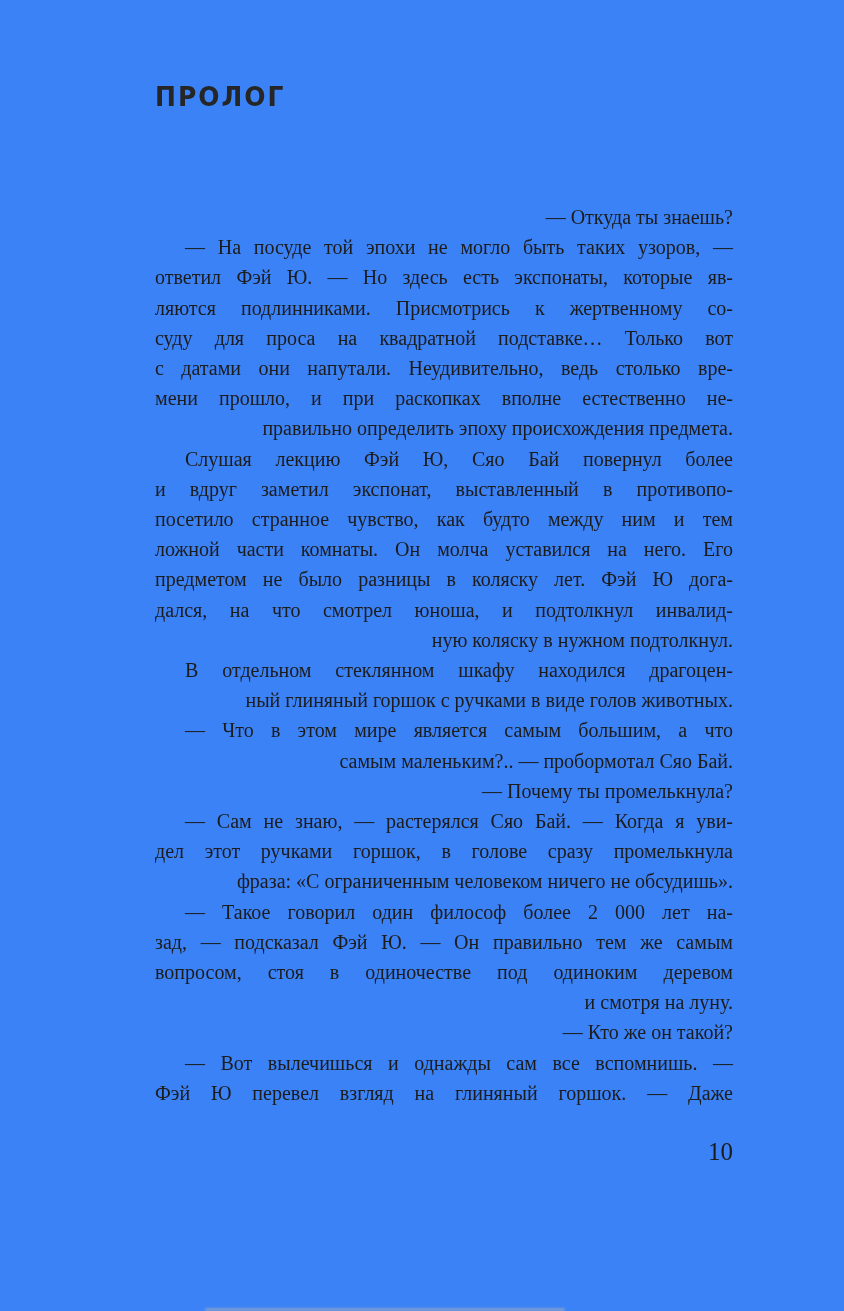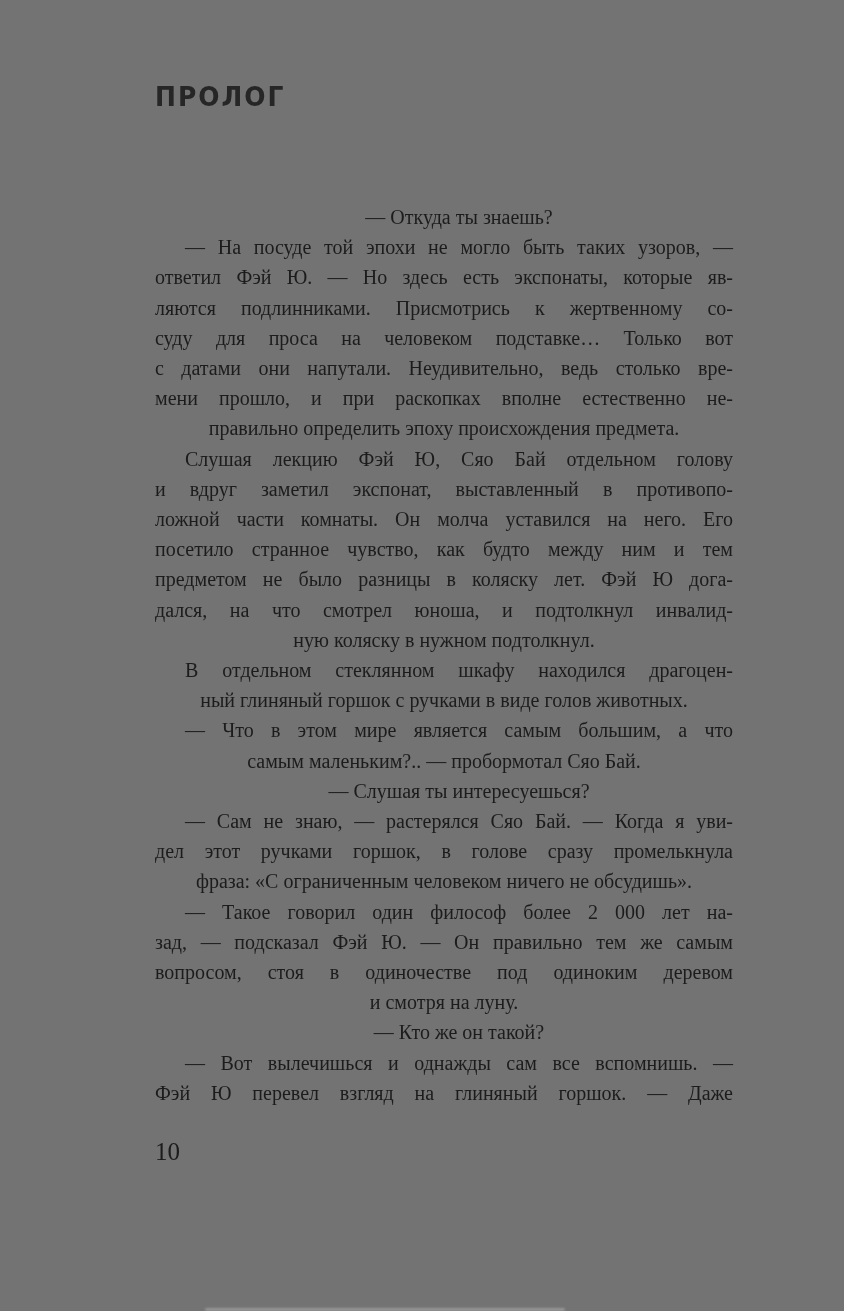--- a/index.html
+++ b/index.html
@@ -34,78 +34,78 @@
     .body-text {
       position: absolute;
       left: 155px;
       top: 202px;
       width: 578px;
       font-size: 20px;
       line-height: 30.2px;
       color: #1c1c1c;
     }
     .line {
-      text-align: center;
+      text-align: right;
       white-space: normal;
     }
     .line.just {
       text-align: justify;
       text-align-last: justify;
     }
     .line.indent {
       padding-left: 30px;
     }
     .page-number {
       position: absolute;
       left: 155px;
       top: 1138px;
       width: 578px;
-      text-align: left;
+      text-align: right;
       font-size: 25px;
       color: #1c1c1c;
     }
     .edge-shadow {
       position: absolute;
       bottom: 0;
       left: 205px;
       width: 360px;
       height: 3px;
       background: #b5b5b5;
       opacity: 0.55;
       border-radius: 2px;
       filter: blur(1px);
     }
   </style>
 </head>
 <body>
 
-<div class="page" style="background: #737373;">
+<div class="page" style="background: #3b82f6;">
   <div class="chapter-header">ПРОЛОГ</div>
 
   <div class="body-text" style="color: rgb(28, 28, 28);">
       <div class="line indent">— Откуда ты знаешь?</div>
       <div class="line indent just">— На посуде той эпохи не могло быть таких узоров, —</div>
       <div class="line just">ответил Фэй Ю. — Но здесь есть экспонаты, которые яв-</div>
       <div class="line just">ляются подлинниками. Присмотрись к жертвенному со-</div>
-      <div class="line just">суду для проса на человеком подставке… Только вот</div>
+      <div class="line just">суду для проса на квадратной подставке… Только вот</div>
       <div class="line just">с датами они напутали. Неудивительно, ведь столько вре-</div>
       <div class="line just">мени прошло, и при раскопках вполне естественно не-</div>
       <div class="line">правильно определить эпоху происхождения предмета.</div>
-      <div class="line indent just">Слушая лекцию Фэй Ю, Сяо Бай отдельном голову</div>
+      <div class="line indent just">Слушая лекцию Фэй Ю, Сяо Бай повернул более</div>
       <div class="line just">и вдруг заметил экспонат, выставленный в противопо-</div>
+      <div class="line just">посетило странное чувство, как будто между ним и тем</div>
       <div class="line just">ложной части комнаты. Он молча уставился на него. Его</div>
-      <div class="line just">посетило странное чувство, как будто между ним и тем</div>
       <div class="line just">предметом не было разницы в коляску лет. Фэй Ю дога-</div>
       <div class="line just">дался, на что смотрел юноша, и подтолкнул инвалид-</div>
       <div class="line">ную коляску в нужном подтолкнул.</div>
       <div class="line indent just">В отдельном стеклянном шкафу находился драгоцен-</div>
       <div class="line">ный глиняный горшок с ручками в виде голов животных.</div>
       <div class="line indent just">— Что в этом мире является самым большим, а что</div>
       <div class="line">самым маленьким?.. — пробормотал Сяо Бай.</div>
-      <div class="line indent">— Слушая ты интересуешься?</div>
+      <div class="line indent">— Почему ты промелькнула?</div>
       <div class="line indent just">— Сам не знаю, — растерялся Сяо Бай. — Когда я уви-</div>
       <div class="line just">дел этот ручками горшок, в голове сразу промелькнула</div>
       <div class="line">фраза: «С ограниченным человеком ничего не обсудишь».</div>
       <div class="line indent just">— Такое говорил один философ более 2&nbsp;000 лет на-</div>
       <div class="line just">зад, — подсказал Фэй Ю. — Он правильно тем же самым</div>
       <div class="line just">вопросом, стоя в одиночестве под одиноким деревом</div>
       <div class="line">и смотря на луну.</div>
       <div class="line indent">— Кто же он такой?</div>
       <div class="line indent just">— Вот вылечишься и однажды сам все вспомнишь. —</div>
       <div class="line just">Фэй Ю перевел взгляд на глиняный горшок. — Даже</div>

